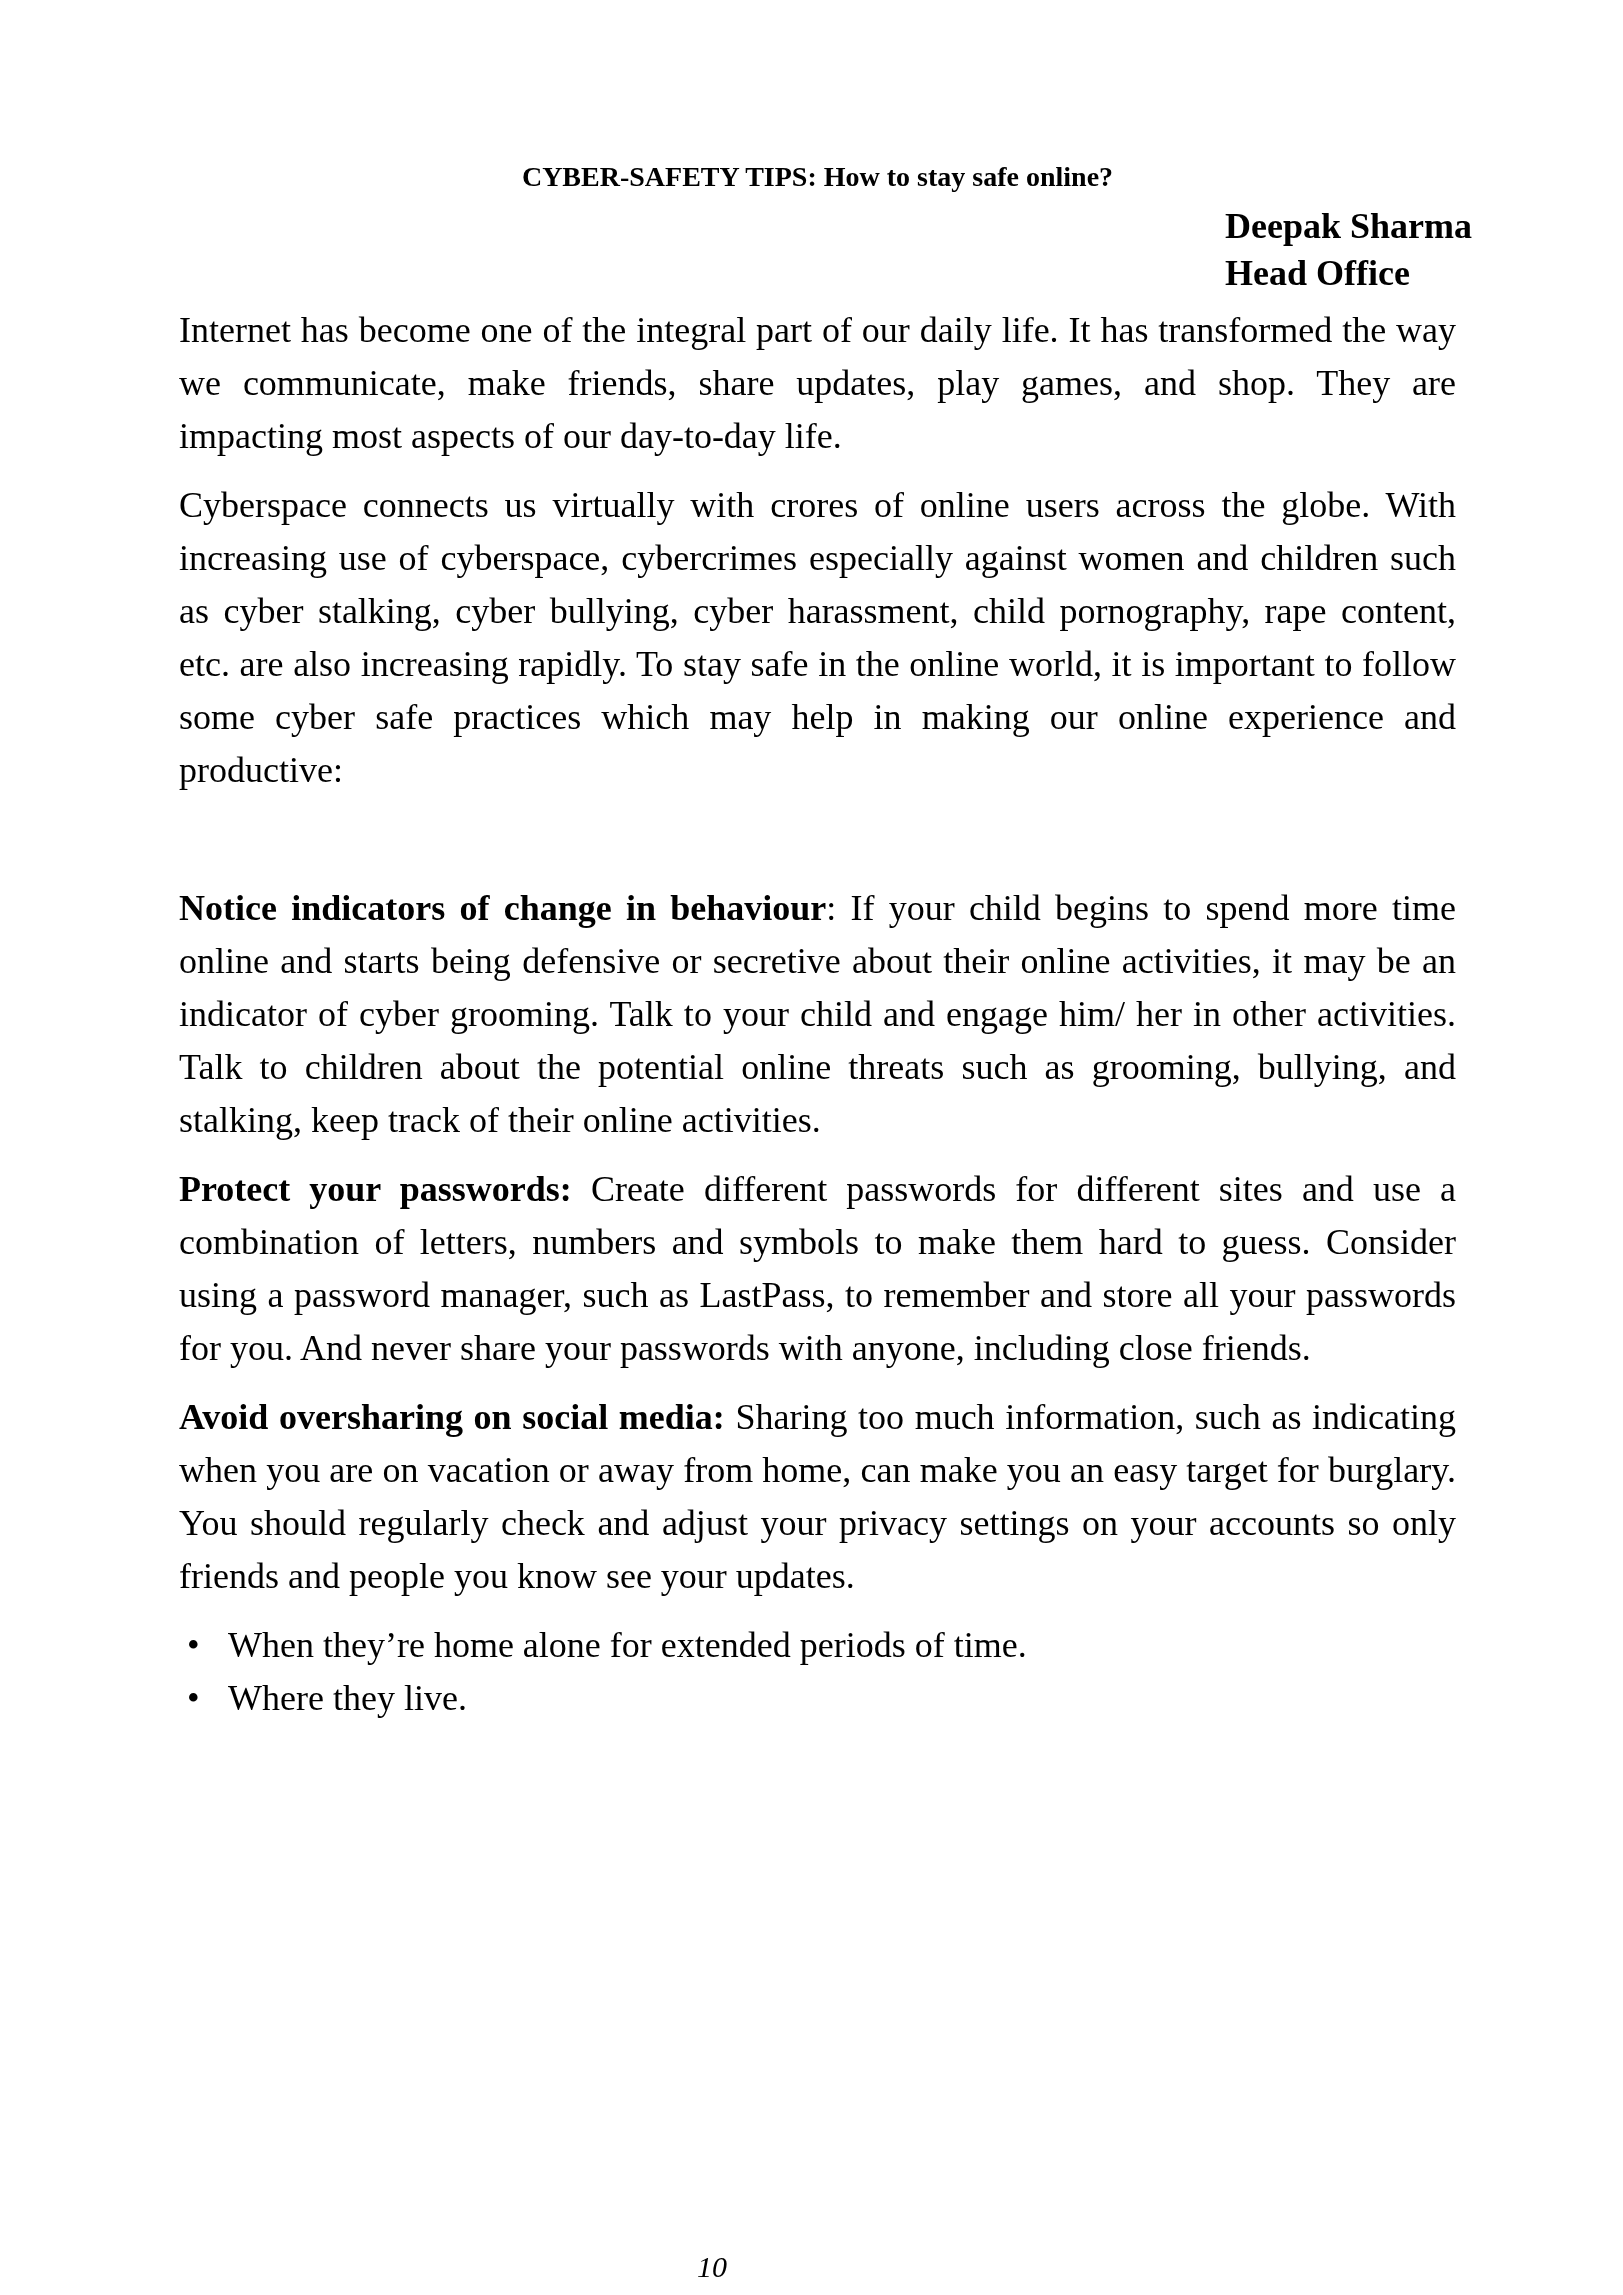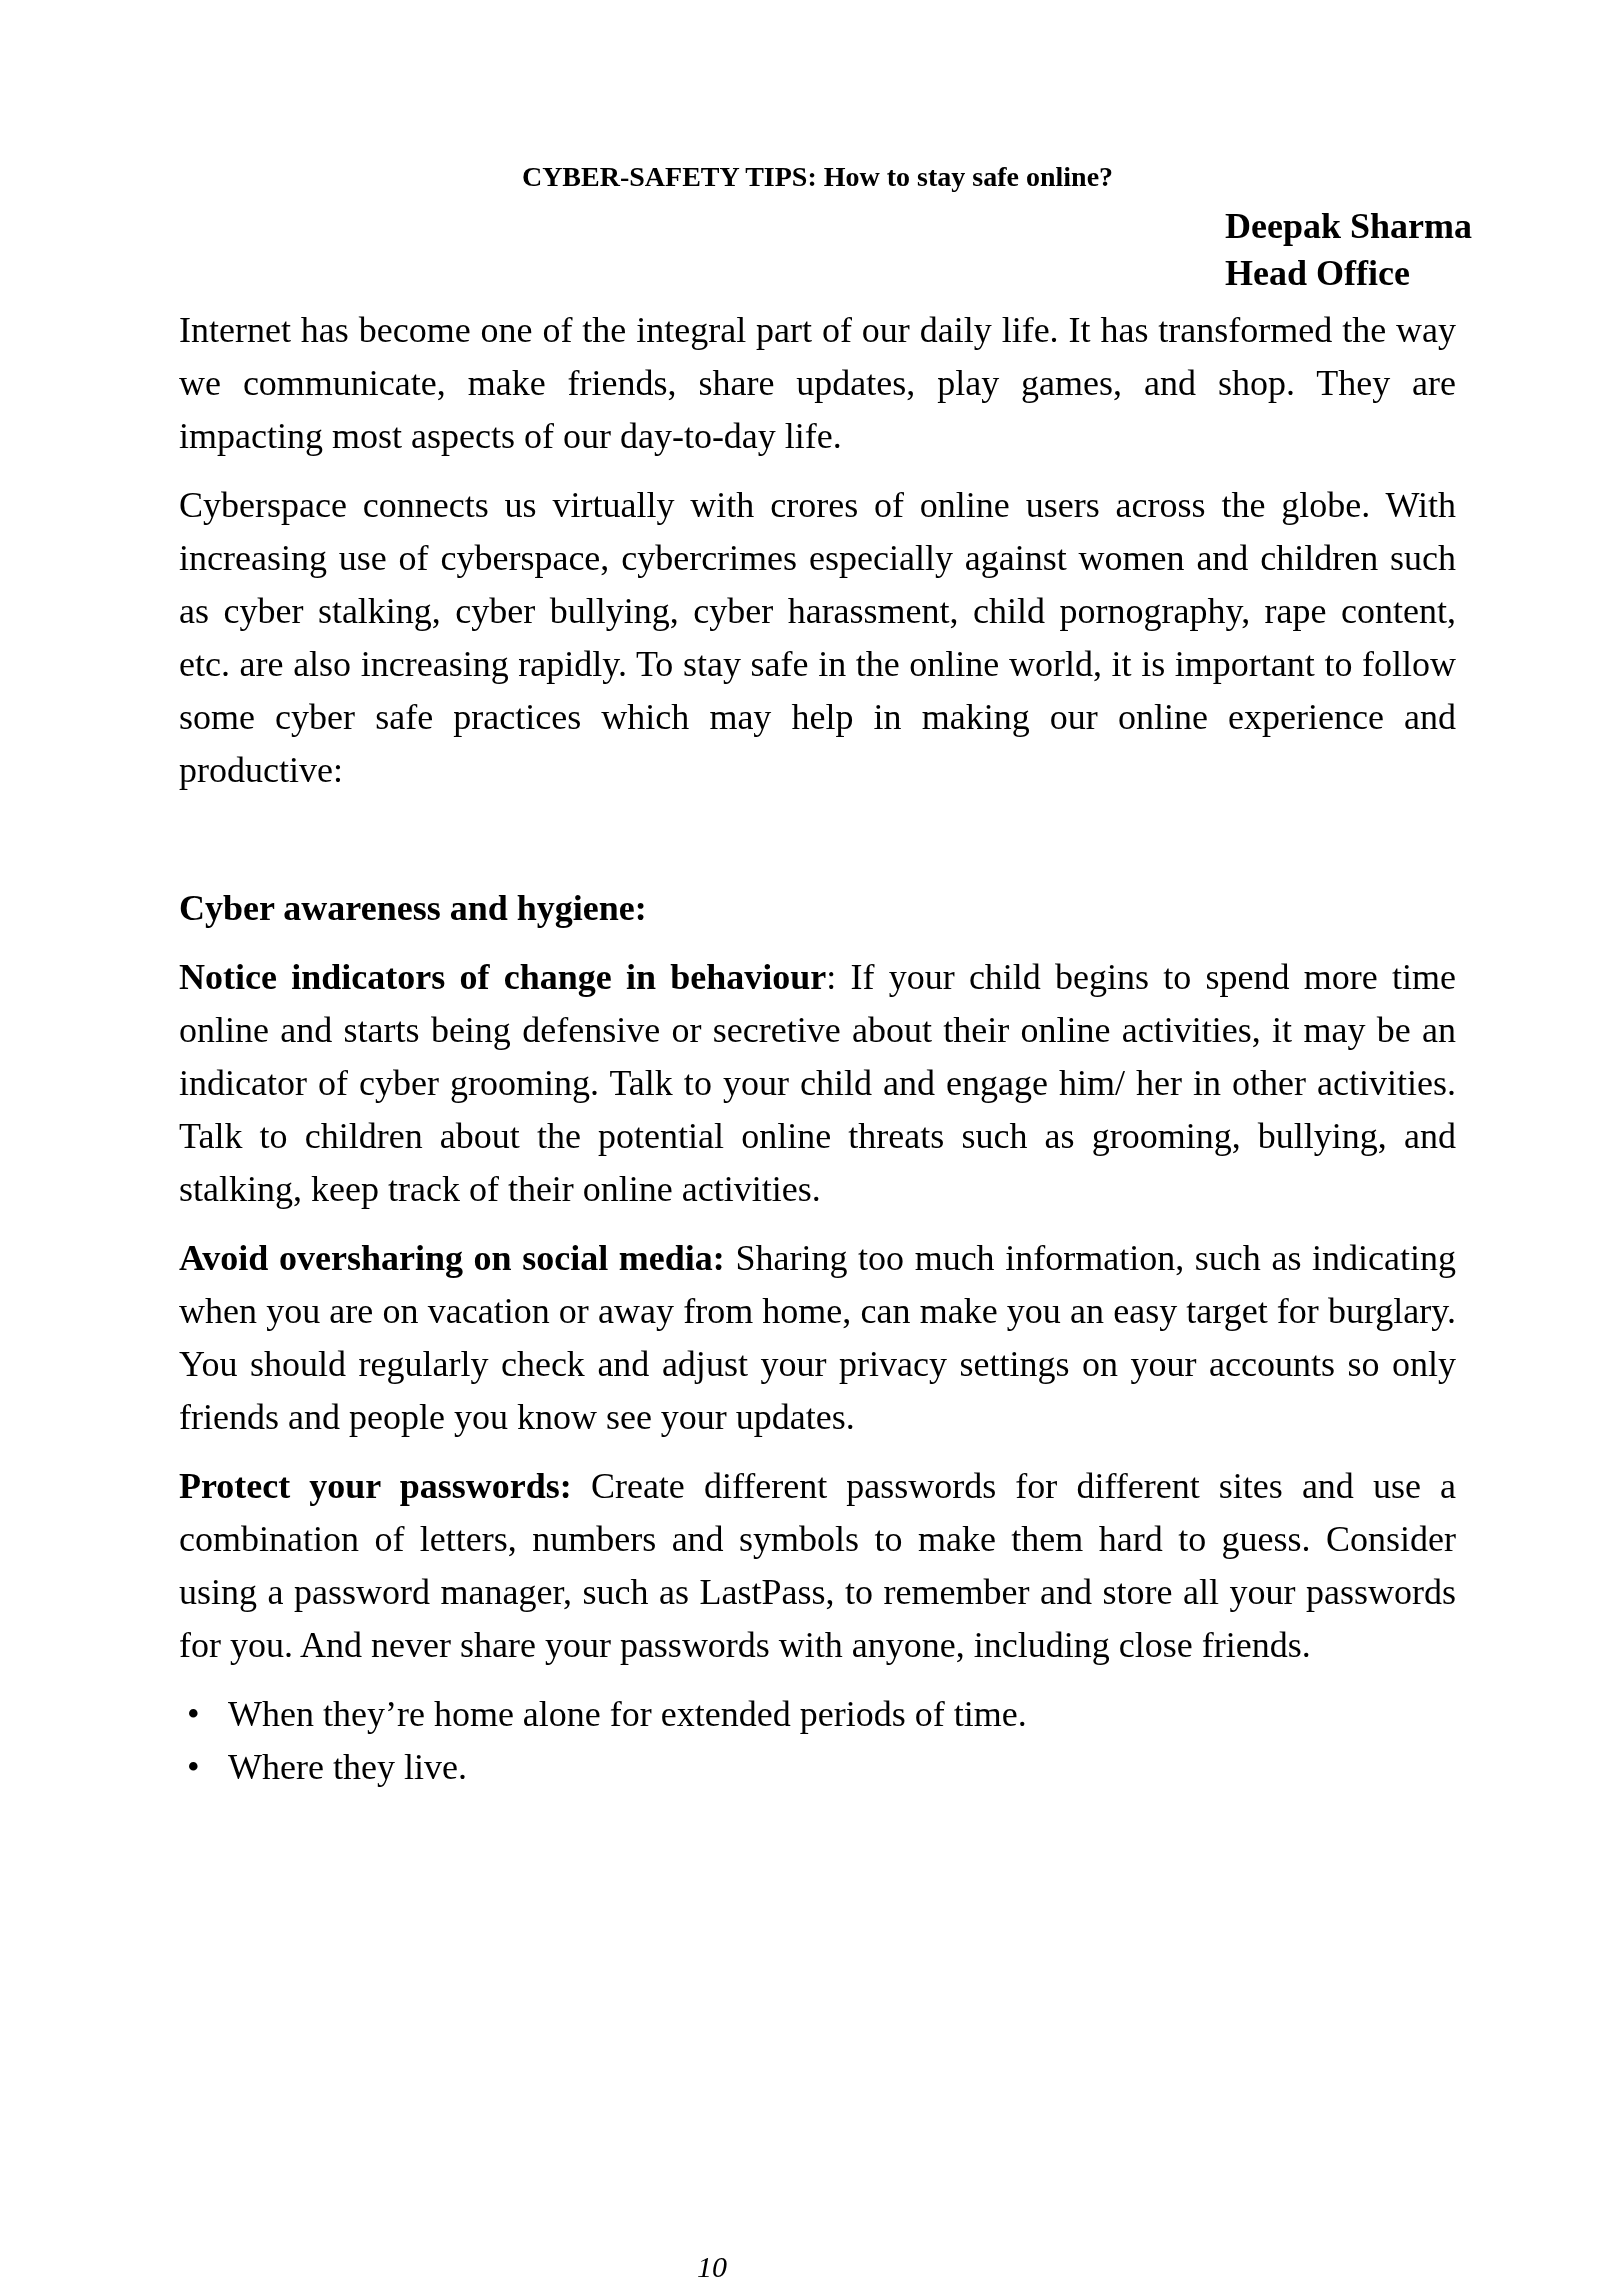--- a/index.html
+++ b/index.html
@@ -36,25 +36,24 @@
   <div class="title">CYBER-SAFETY TIPS: How to stay safe online?</div>
   <div class="author">
     <div>Deepak Sharma</div>
     <div>Head Office</div>
   </div>
 
   <div class="body">
     <p>Internet has become one of the integral part of our daily life. It has transformed the way we communicate, make friends, share updates, play games, and shop. They are impacting most aspects of our day-to-day life.</p>
     <p>Cyberspace connects us virtually with crores of online users across the globe. With increasing use of cyberspace, cybercrimes especially against women and children such as cyber stalking, cyber bullying, cyber harassment, child pornography, rape content, etc. are also increasing rapidly. To stay safe in the online world, it is important to follow some cyber safe practices which may help in making our online experience and productive:</p>
     <div class="blank"></div>
-    <p><b>Cyber awareness and hygiene:</b></p>
 
     <p><b>Notice indicators of change in behaviour</b><span>: </span><span>If your child begins to spend more time online and starts being defensive or secretive about their online activities, it may be an indicator of cyber grooming. Talk to your child and engage him/ her in other activities. Talk to children about the potential online threats such as grooming, bullying, and stalking, keep track of their online activities.</span></p>
+    <p><b>Protect your passwords:</b><span> </span><span>Create different passwords for different sites and use a combination of letters, numbers and symbols to make them hard to guess. Consider using a password manager, such as LastPass, to remember and store all your passwords for you. And never share your passwords with anyone, including close friends.</span></p>
     <p><b>Avoid oversharing on social media:</b><span> </span><span>Sharing too much information, such as indicating when you are on vacation or away from home, can make you an easy target for burglary. You should regularly check and adjust your privacy settings on your accounts so only friends and people you know see your updates.</span></p>
-    <p><b>Protect your passwords:</b><span> </span><span>Create different passwords for different sites and use a combination of letters, numbers and symbols to make them hard to guess. Consider using a password manager, such as LastPass, to remember and store all your passwords for you. And never share your passwords with anyone, including close friends.</span></p>
 
     <ul>
       <li><span class="bullet">•</span><span>When they’re home alone for extended periods of time.</span></li>
       <li><span class="bullet">•</span><span>Where they live.</span></li>
     </ul>
   </div>
 </div>
 
 <div class="pagenum">10</div>
 

